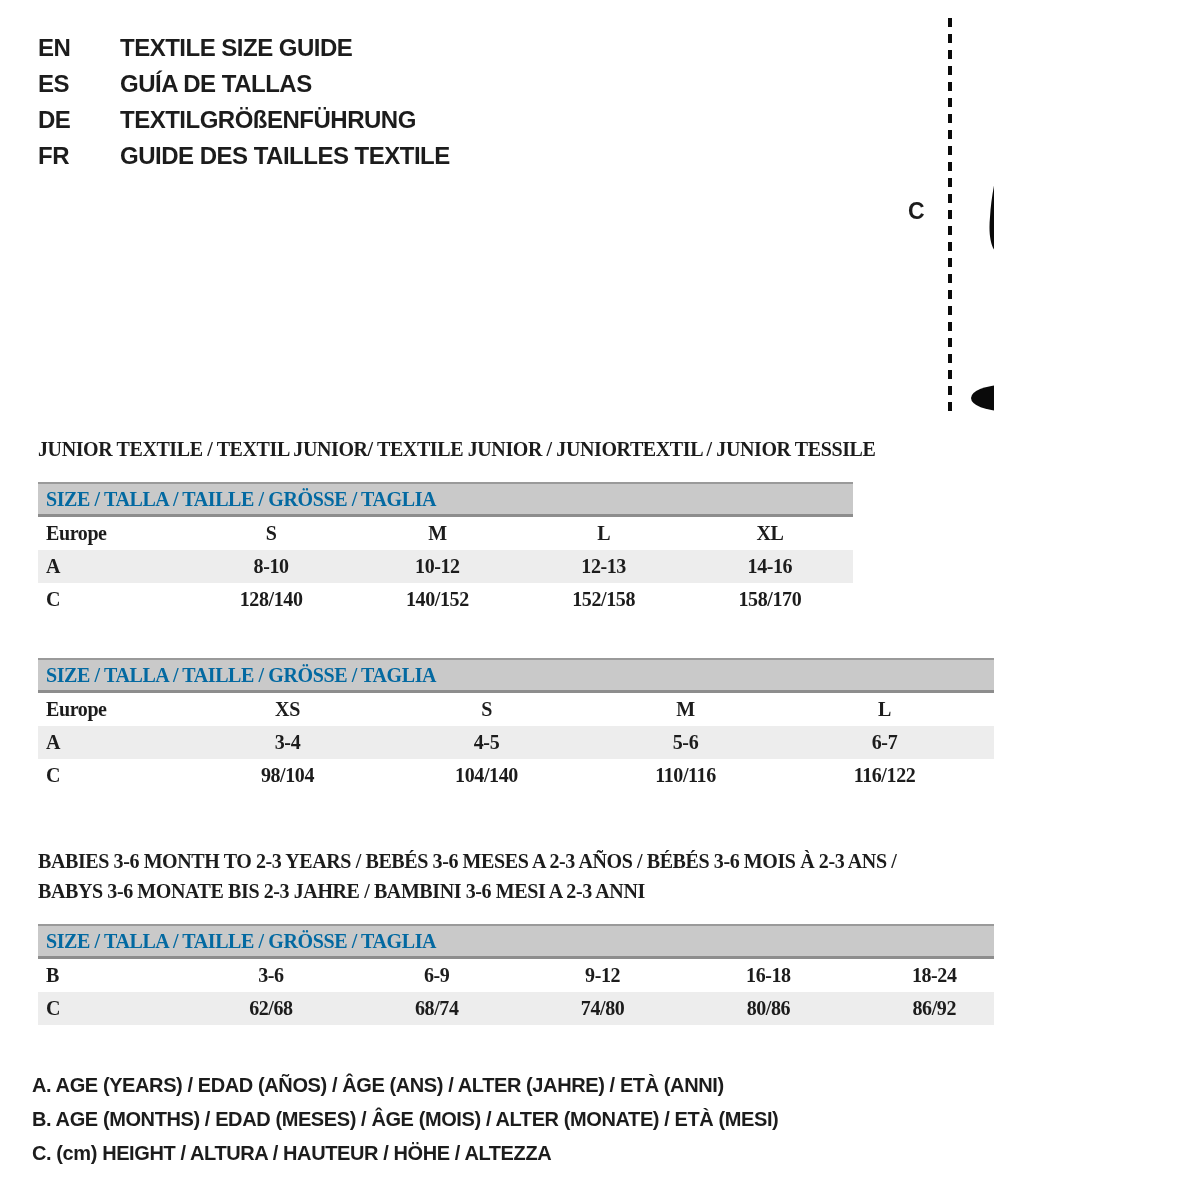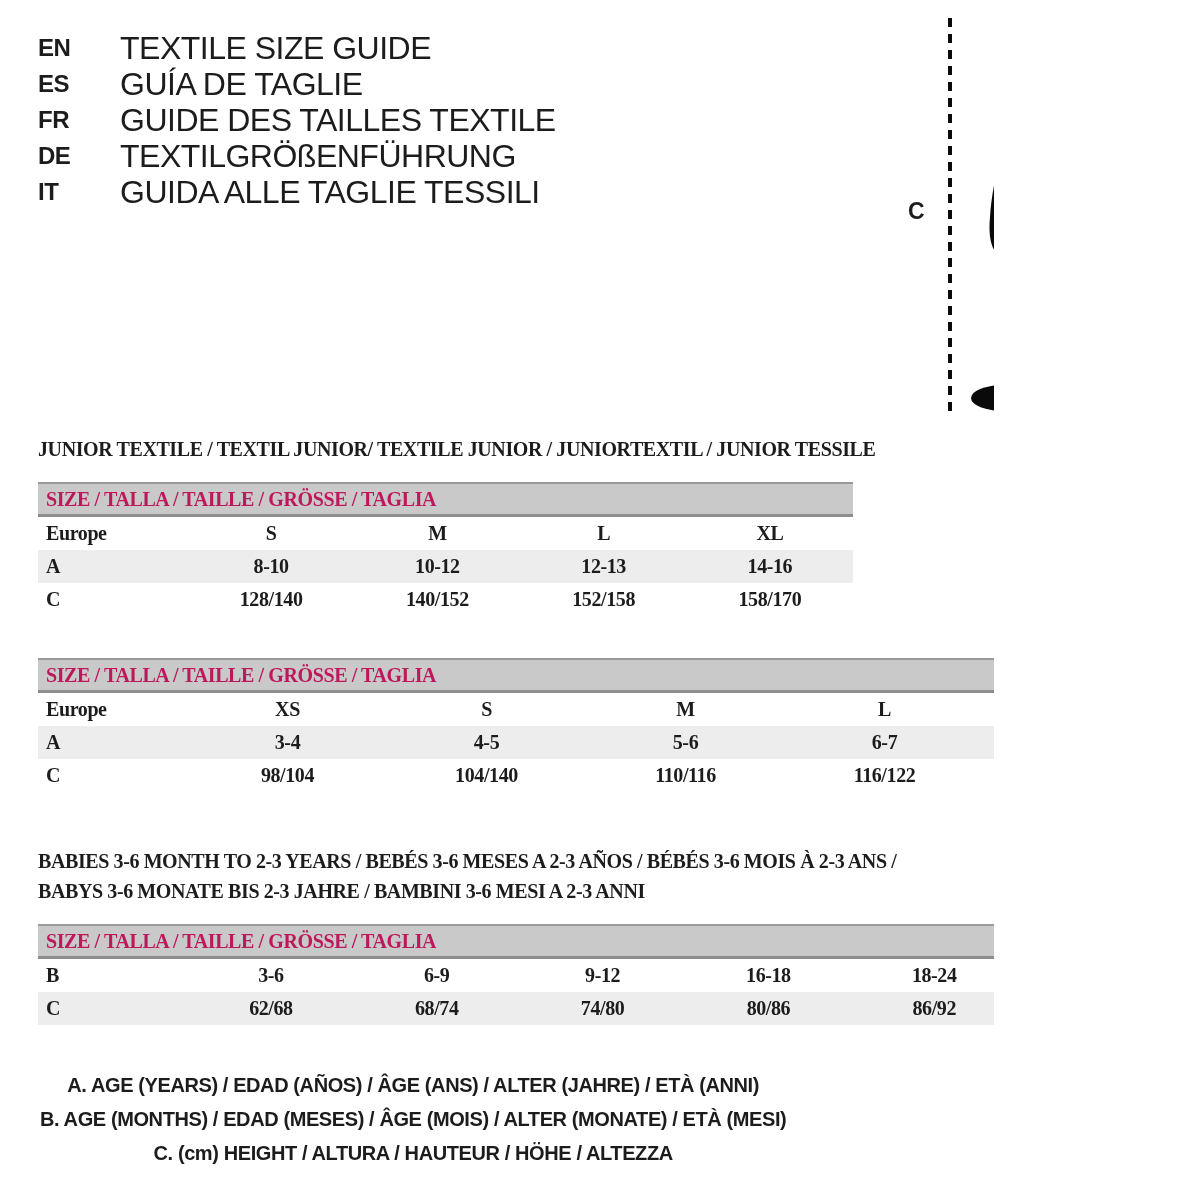--- a/index.html
+++ b/index.html
@@ -17,21 +17,21 @@
     width:994px;height:1200px;
     background:#fff;
     font-family:"Liberation Sans","DejaVu Sans",sans-serif;
     color:var(--text);
     overflow:hidden;
   }
   
   .lang-block{position:absolute;left:38px;top:30px;}
   .lang-row{display:flex;height:36px;align-items:center;}
   .lang-code{width:82px;font-size:24px;font-weight:bold;letter-spacing:-0.5px;}
-  .lang-title{font-size:32px;font-weight:normal;letter-spacing:-0.5px;white-space:nowrap;}
+  .lang-title{font-size:24px;font-weight:bold;letter-spacing:-0.5px;white-space:nowrap;}
   
   .figure{position:absolute;left:900px;top:0;width:300px;height:430px;}
   .dash-line{
     position:absolute;left:48px;top:18px;width:4px;height:398px;
     background:repeating-linear-gradient(to bottom,var(--silhouette) 0 9px,transparent 9px 16px);
   }
   .c-label{position:absolute;left:8px;top:198px;font-size:23px;font-weight:bold;}
   .toddler{position:absolute;left:62px;top:14px;}
   .toddler *{fill:var(--silhouette);}
   
@@ -40,55 +40,51 @@
   .size-table{margin-top:18px;}
   .section:nth-of-type(1) .size-table{width:815px;}
   .section:nth-of-type(2) .size-table,
   .section:nth-of-type(3) .size-table{width:1145px;}
   .table-header{
     background:var(--table-header-bg);
     border-top:2px solid var(--table-header-border);
     border-bottom:3px solid var(--table-header-border-dark);
     height:35px;line-height:30px;
     font-size:20px;font-weight:bold;letter-spacing:-0.4px;
-    color:#be185d;padding-left:8px;
+    color:#0369a1;padding-left:8px;
   }
   .t-row{display:grid;height:33px;align-items:center;}
   .t-row.shaded{background:var(--row-shaded-bg);}
   .row-label{font-size:20px;font-weight:bold;letter-spacing:-0.4px;padding-left:8px;text-align:left;}
   .t-cell{font-size:20px;font-weight:bold;letter-spacing:-0.4px;text-align:center;}
   
-  .legend{position:absolute;left:40px;top:1068px;text-align:center;}
+  .legend{position:absolute;left:32px;top:1068px;}
   .legend-line{font-size:20px;font-weight:bold;letter-spacing:-0.4px;line-height:34px;white-space:nowrap;}
 </style>
 </head>
 <body>
 
 <div class="page">
 
   <div class="lang-block" id="langBlock">
       <div class="lang-row">
        <span class="lang-code">EN</span>
        <span class="lang-title">TEXTILE SIZE GUIDE</span>
      </div>
       <div class="lang-row">
        <span class="lang-code">ES</span>
-       <span class="lang-title">GUÍA DE TAGLIE</span>
-     </div>
-      <div class="lang-row">
-       <span class="lang-code">FR</span>
-       <span class="lang-title">GUIDE DES TAILLES TEXTILE</span>
+       <span class="lang-title">GUÍA DE TALLAS</span>
      </div>
       <div class="lang-row">
        <span class="lang-code">DE</span>
        <span class="lang-title">TEXTILGRÖßENFÜHRUNG</span>
      </div>
       <div class="lang-row">
-       <span class="lang-code">IT</span>
-       <span class="lang-title">GUIDA ALLE TAGLIE TESSILI</span>
+       <span class="lang-code">FR</span>
+       <span class="lang-title">GUIDE DES TAILLES TEXTILE</span>
      </div>
     </div>
 
   <div class="figure">
     <div class="dash-line"></div>
     <div class="c-label">C</div>
     <svg class="toddler" width="178" height="408" viewBox="0 0 178 408" aria-hidden="true">
       <ellipse cx="96" cy="56" rx="37" ry="48"></ellipse>
       <ellipse cx="58" cy="64" rx="8" ry="13"></ellipse>
       <ellipse cx="134" cy="64" rx="8" ry="13"></ellipse>

